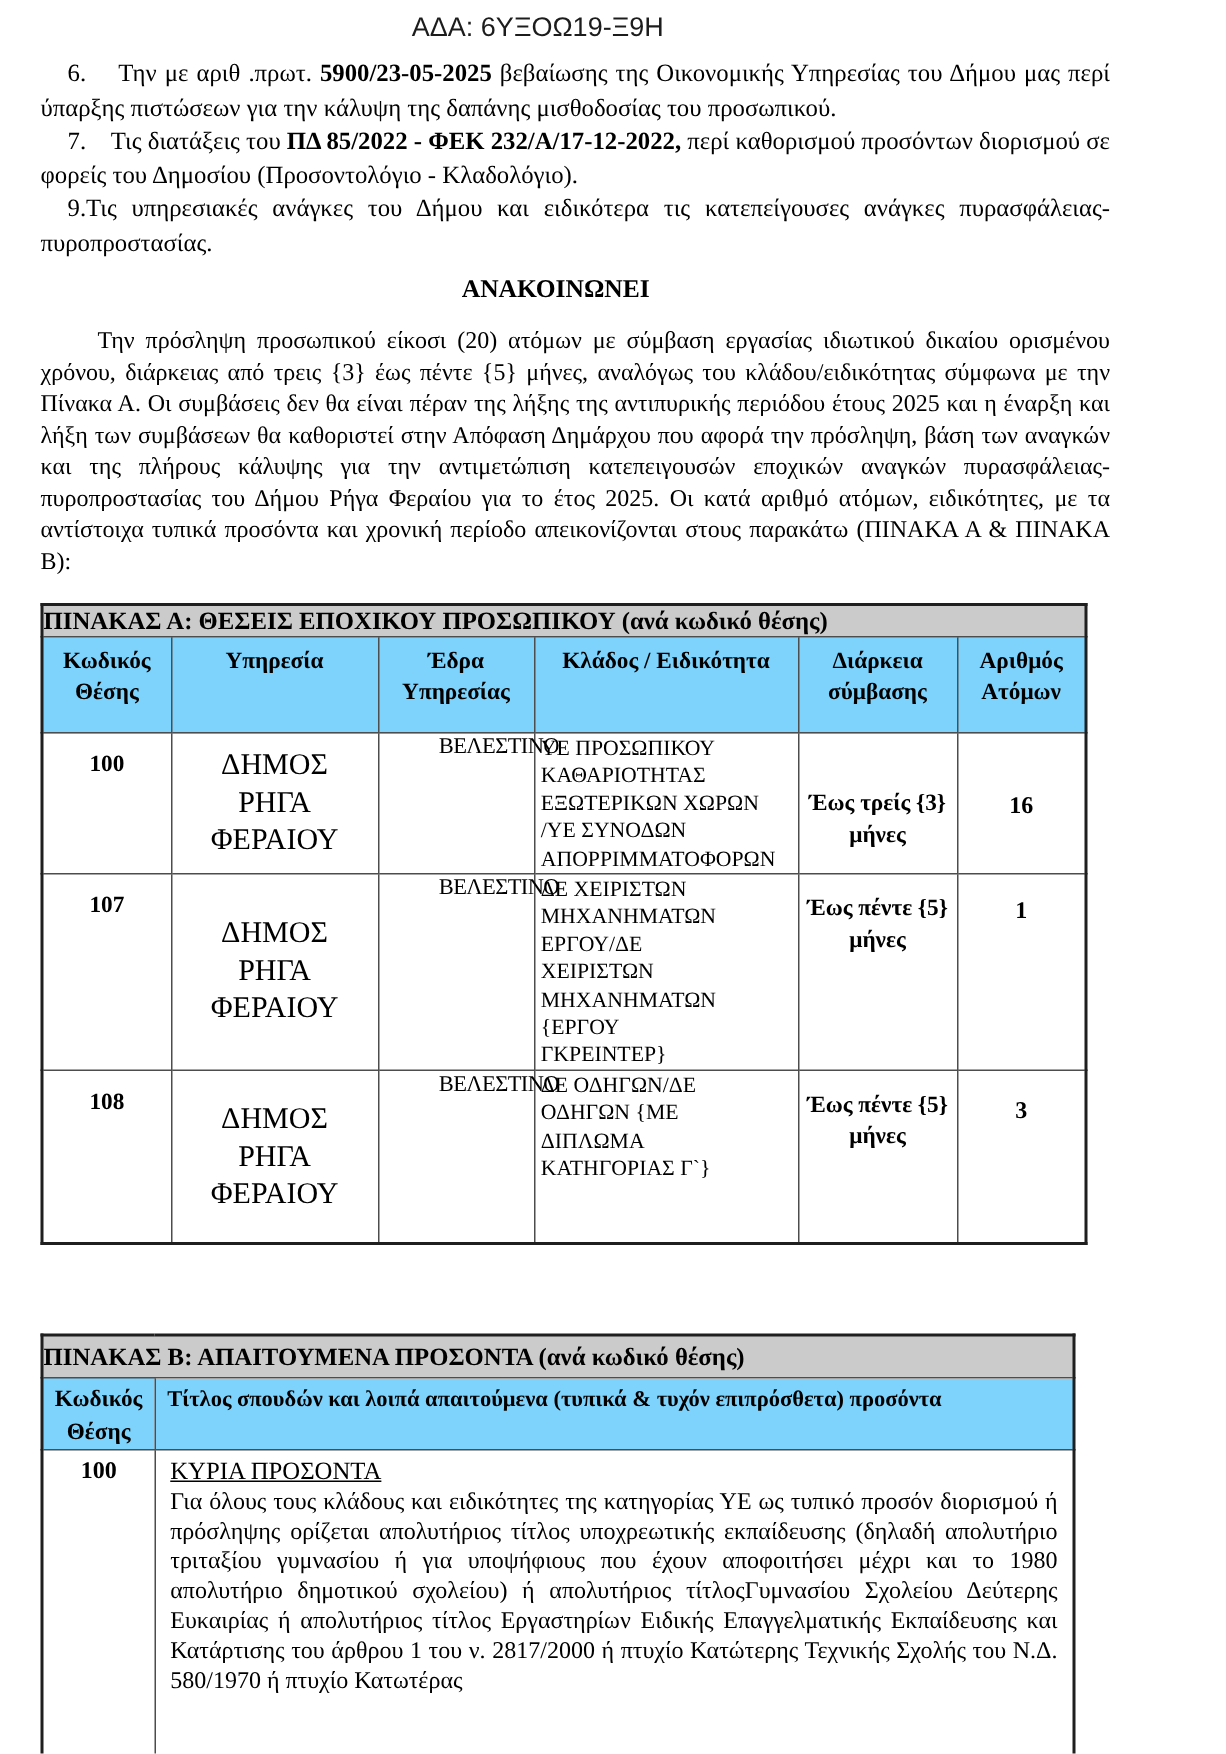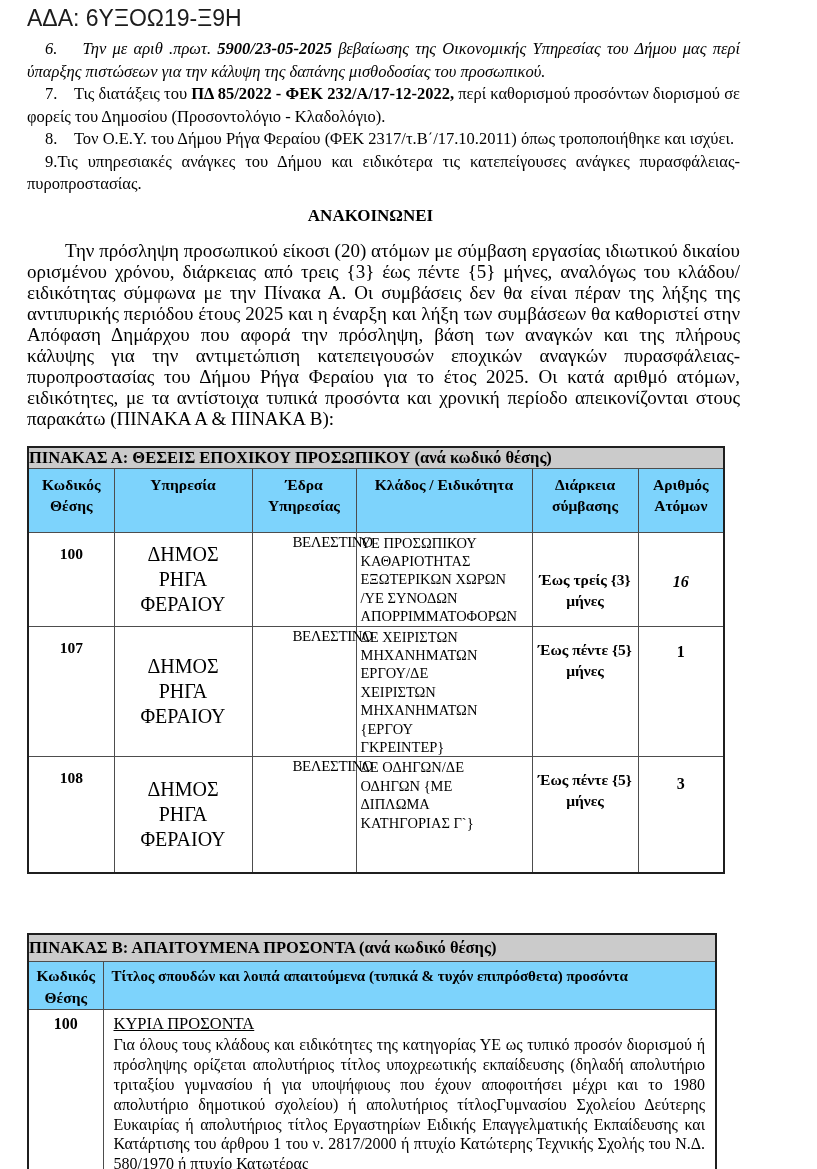--- a/index.html
+++ b/index.html
@@ -4,37 +4,37 @@
 <style>
   html,body{margin:0;padding:0;}
   body{
     width:817px;height:1169px;overflow:hidden;background:#ffffff;
     font-family:"Liberation Serif", serif;color:#000;
   }
   .page{position:relative;padding:6px 77px 0 27px;box-sizing:border-box;width:817px;height:1169px;}
 
   .ada{
     font-family:"Liberation Sans", sans-serif;
-    font-size:23px;line-height:24px;color:#1c1c1c;
-    text-align:left;padding-right:50px;height:26px;
+    font-size:18px;line-height:24px;color:#1c1c1c;
+    text-align:center;padding-right:50px;height:26px;
   }
 
   p{margin:0;}
   .item{
     font-size:16.5px;line-height:22.5px;text-align:justify;text-indent:18px;
   }
-  .item.first{margin-top:6px;font-style:italic;}
+  .item.first{margin-top:6px;}
 
   .announce{
     font-weight:bold;font-size:17px;line-height:22px;text-align:center;
     margin:9px 0 13px 0;transform:translateX(-13px);
   }
 
   .main-para{
-    font-size:19px;line-height:21px;text-align:justify;text-indent:38px;
+    font-size:16px;line-height:21px;text-align:justify;text-indent:38px;
   }
 
   table.tbl{
     border-collapse:collapse;table-layout:fixed;
     border:2px solid #1f1f1f;
     margin-left:0;
   }
   table.tbl td, table.tbl th{
     border:1px solid #4d4d4d;box-sizing:border-box;padding:0;
   }
@@ -55,21 +55,21 @@
   .tA .code{font-weight:bold;text-align:center;vertical-align:top;font-size:15.5px;padding-top:12px;}
   .tA .service{text-align:center;vertical-align:middle;font-size:20px;line-height:25px;}
   .tA .seat{text-align:center;vertical-align:top;font-size:15px;padding-top:1px;letter-spacing:-0.4px;padding-left:40px;}
   .tA .spec{vertical-align:top;font-size:14.5px;line-height:18.4px;padding:1px 2px 0 4px;text-align:left;}
   .tA .dur{font-weight:bold;text-align:center;vertical-align:top;font-size:15.5px;line-height:21px;padding-top:12px;}
   .tA .cnt{font-weight:bold;text-align:center;vertical-align:top;font-size:16px;padding-top:16px;}
   .tA .r0 td{height:90px;}
   .tA .r1 td{height:126px;}
   .tA .r2 td{height:116px;}
   .tA .r0 .dur{padding-top:36px;margin-left:25px;}
-  .tA .r0 .cnt{padding-top:40px;font-style:italic;}
+  .tA .r0 .cnt{padding-top:40px;}
   .tA .r2 .cnt{padding-top:18px;}
 
   
   table.tB{width:688px;margin-top:59px;}
   .tB .title-row td{height:28px;}
   .tB .head-row th{height:46px;font-size:15.5px;line-height:22px;padding-top:3px;}
   .tB .head-row th.bcode{text-align:center;}
   .tB .head-row th.btitle{text-align:left;padding-left:8px;font-size:15px;white-space:nowrap;overflow:hidden;}
   .tB .code{font-weight:bold;text-align:center;vertical-align:top;font-size:16px;padding-top:5px;}
   .tB .bbody{vertical-align:top;padding:2px 10px 0 10px;height:240px;}
@@ -81,21 +81,20 @@
 <body>
 
 <div class="page">
 
   <div class="ada">ΑΔΑ: 6ΥΞΟΩ19-Ξ9Η</div>
 
   <p class="item first"><span>6.&nbsp;&nbsp;&nbsp;&nbsp;Την με αριθ .πρωτ. </span><b>5900/23-05-2025</b><span> βεβαίωσης της Οικονομικής Υπηρεσίας του Δήμου μας περί ύπαρξης πιστώσεων για την κάλυψη της δαπάνης μισθοδοσίας του προσωπικού.</span></p>
 
   <p class="item"><span>7.&nbsp;&nbsp;&nbsp;&nbsp;Τις διατάξεις του </span><b>ΠΔ 85/2022 - ΦΕΚ 232/Α/17-12-2022,</b><span> περί καθορισμού προσόντων διορισμού σε φορείς του Δημοσίου (Προσοντολόγιο - Κλαδολόγιο).</span></p>
 
-  <p class="item">8.&nbsp;&nbsp;&nbsp;&nbsp;Τον Ο.Ε.Υ. του Δήμου Ρήγα Φεραίου (ΦΕΚ 2317/τ.Β΄/17.10.2011) όπως τροποποιήθηκε και ισχύει.</p>
 
   <p class="item">9.Τις υπηρεσιακές ανάγκες του Δήμου και ειδικότερα τις κατεπείγουσες ανάγκες πυρασφάλειας- πυροπροστασίας.</p>
 
   <div class="announce">ΑΝΑΚΟΙΝΩΝΕΙ</div>
 
   <p class="main-para">Την πρόσληψη προσωπικού είκοσι (20) ατόμων με σύμβαση εργασίας ιδιωτικού δικαίου ορισμένου χρόνου, διάρκειας από τρεις {3} έως πέντε {5} μήνες, αναλόγως του κλάδου/ειδικότητας σύμφωνα με την Πίνακα Α. Οι συμβάσεις δεν θα είναι πέραν της λήξης της αντιπυρικής περιόδου έτους 2025 και η έναρξη και λήξη των συμβάσεων θα καθοριστεί στην Απόφαση Δημάρχου που αφορά την πρόσληψη, βάση των αναγκών και της πλήρους κάλυψης για την αντιμετώπιση κατεπειγουσών εποχικών αναγκών πυρασφάλειας-πυροπροστασίας του Δήμου Ρήγα Φεραίου για το έτος 2025. Οι κατά αριθμό ατόμων, ειδικότητες, με τα αντίστοιχα τυπικά προσόντα και χρονική περίοδο απεικονίζονται στους παρακάτω (ΠΙΝΑΚΑ Α &amp; ΠΙΝΑΚΑ Β):</p>
 
   <table class="tbl tA">
     <colgroup>
       <col style="width:86px">

